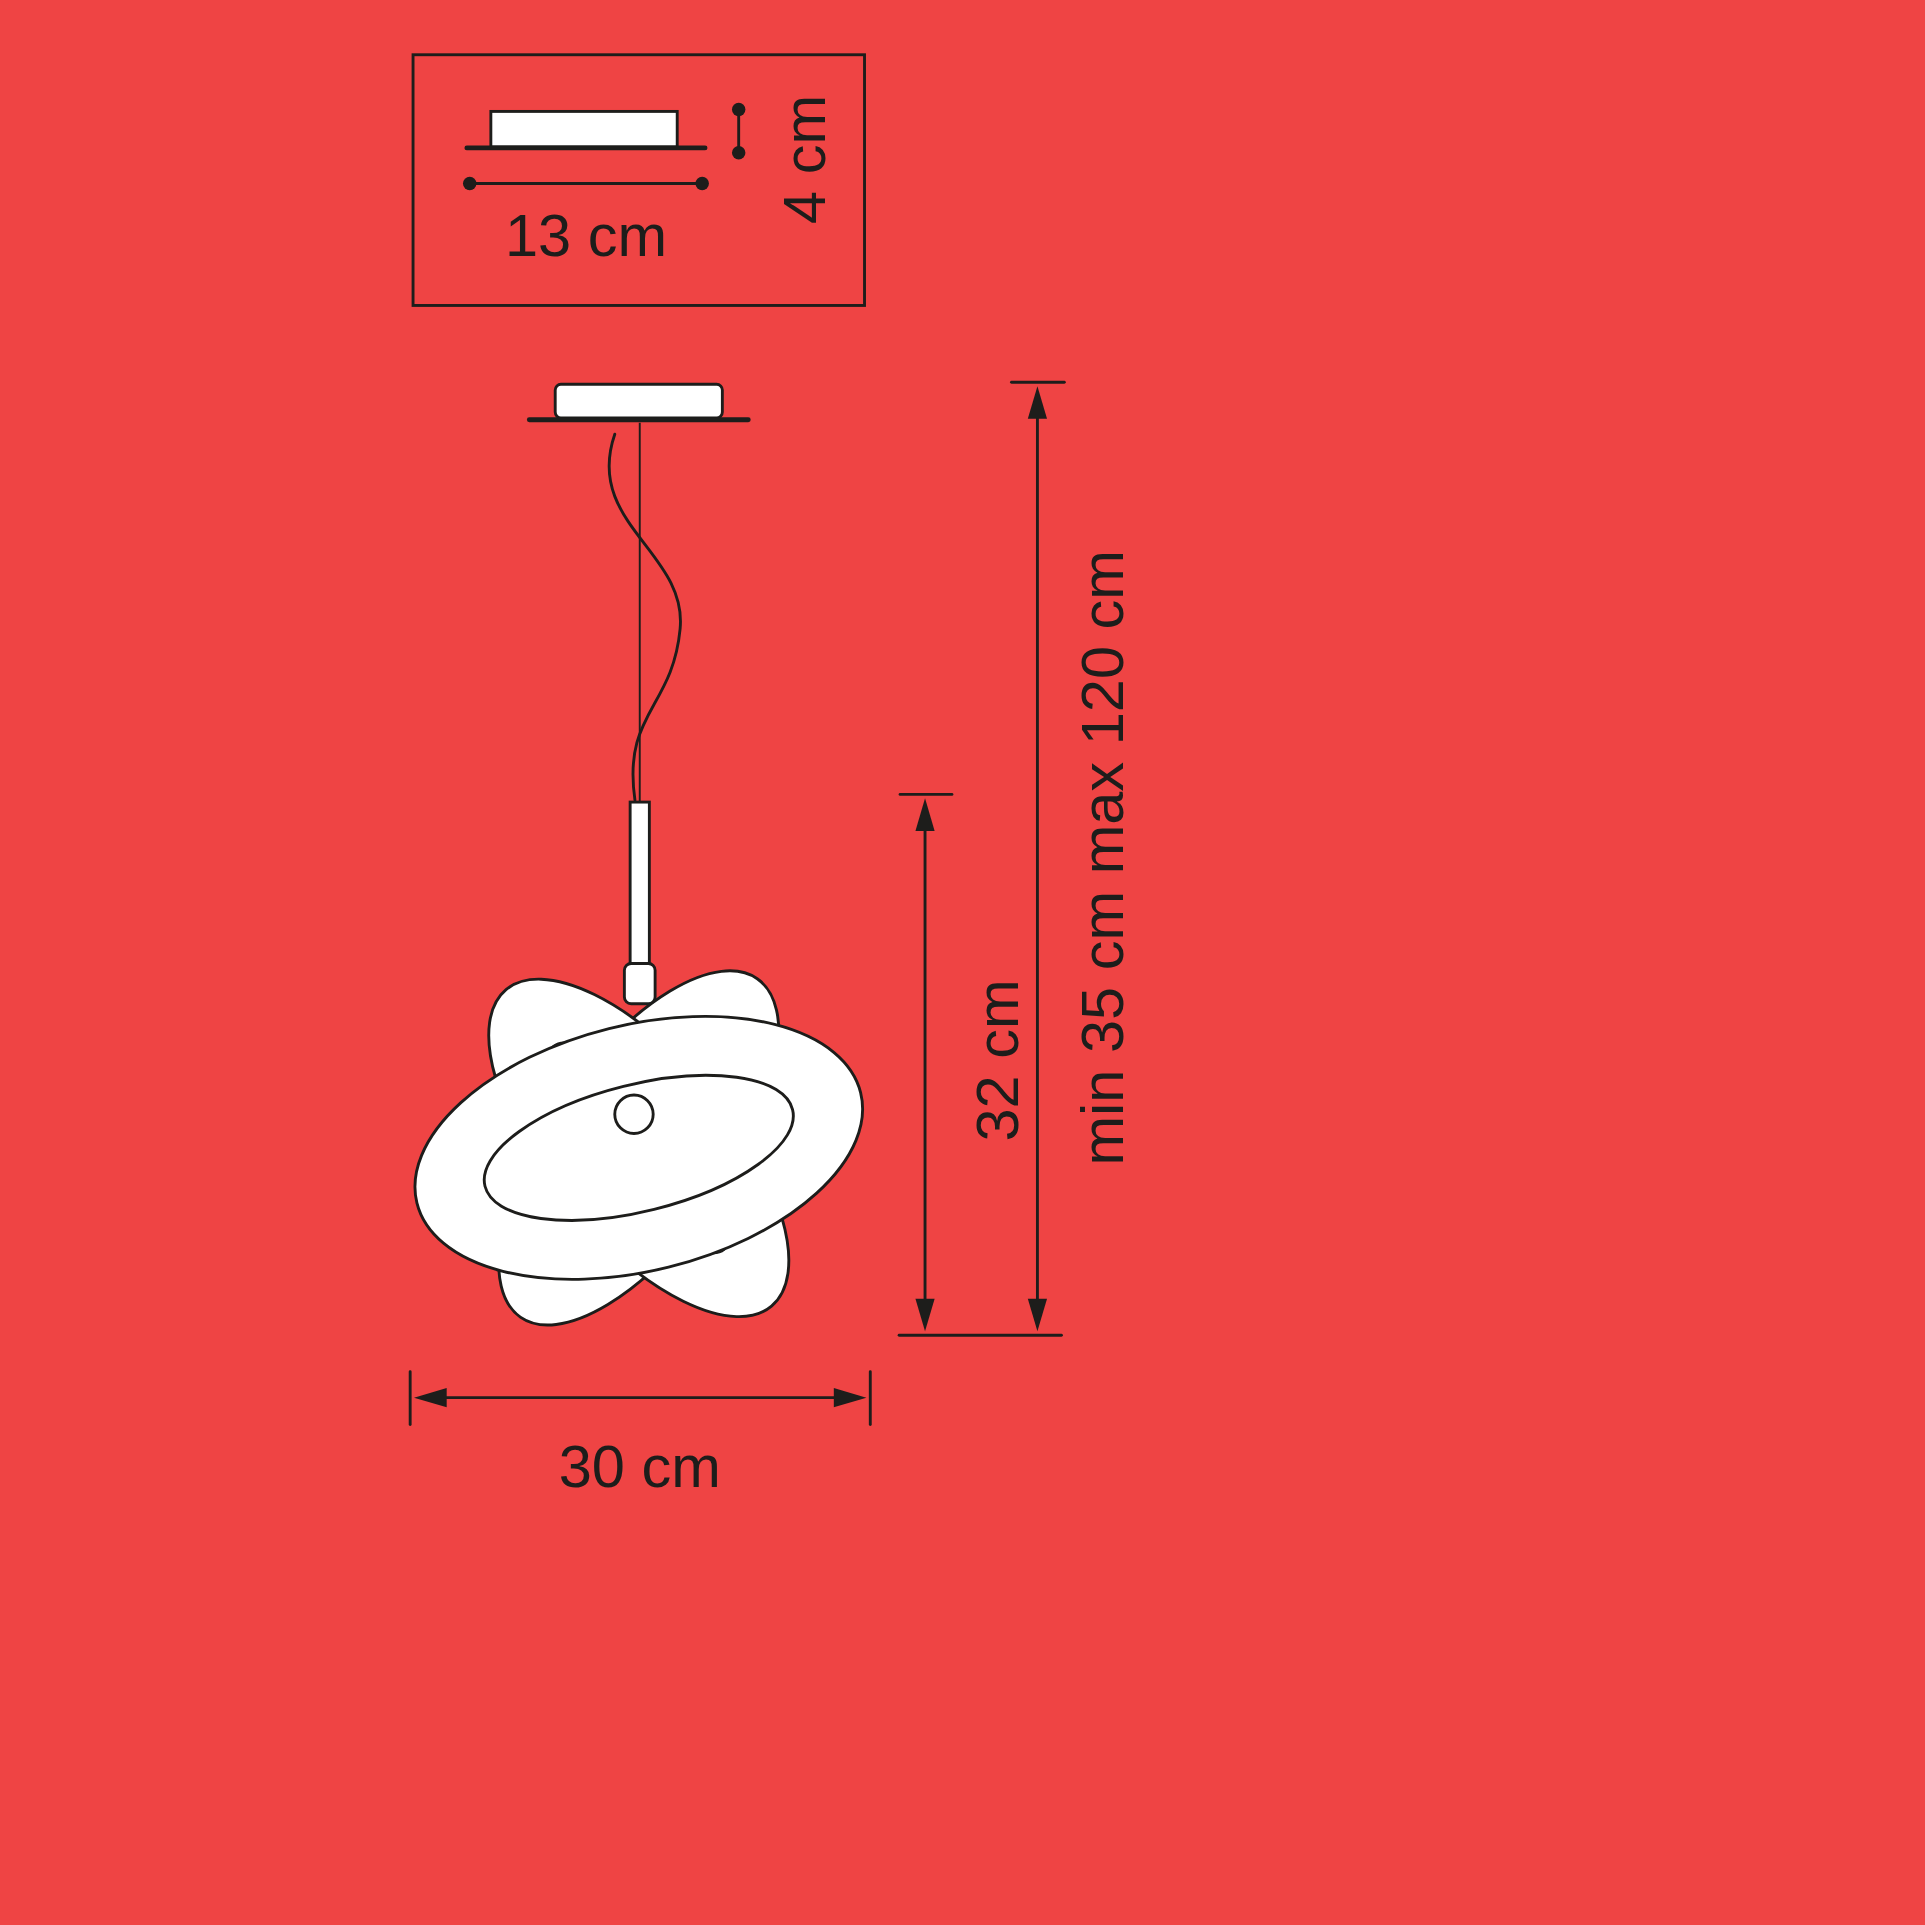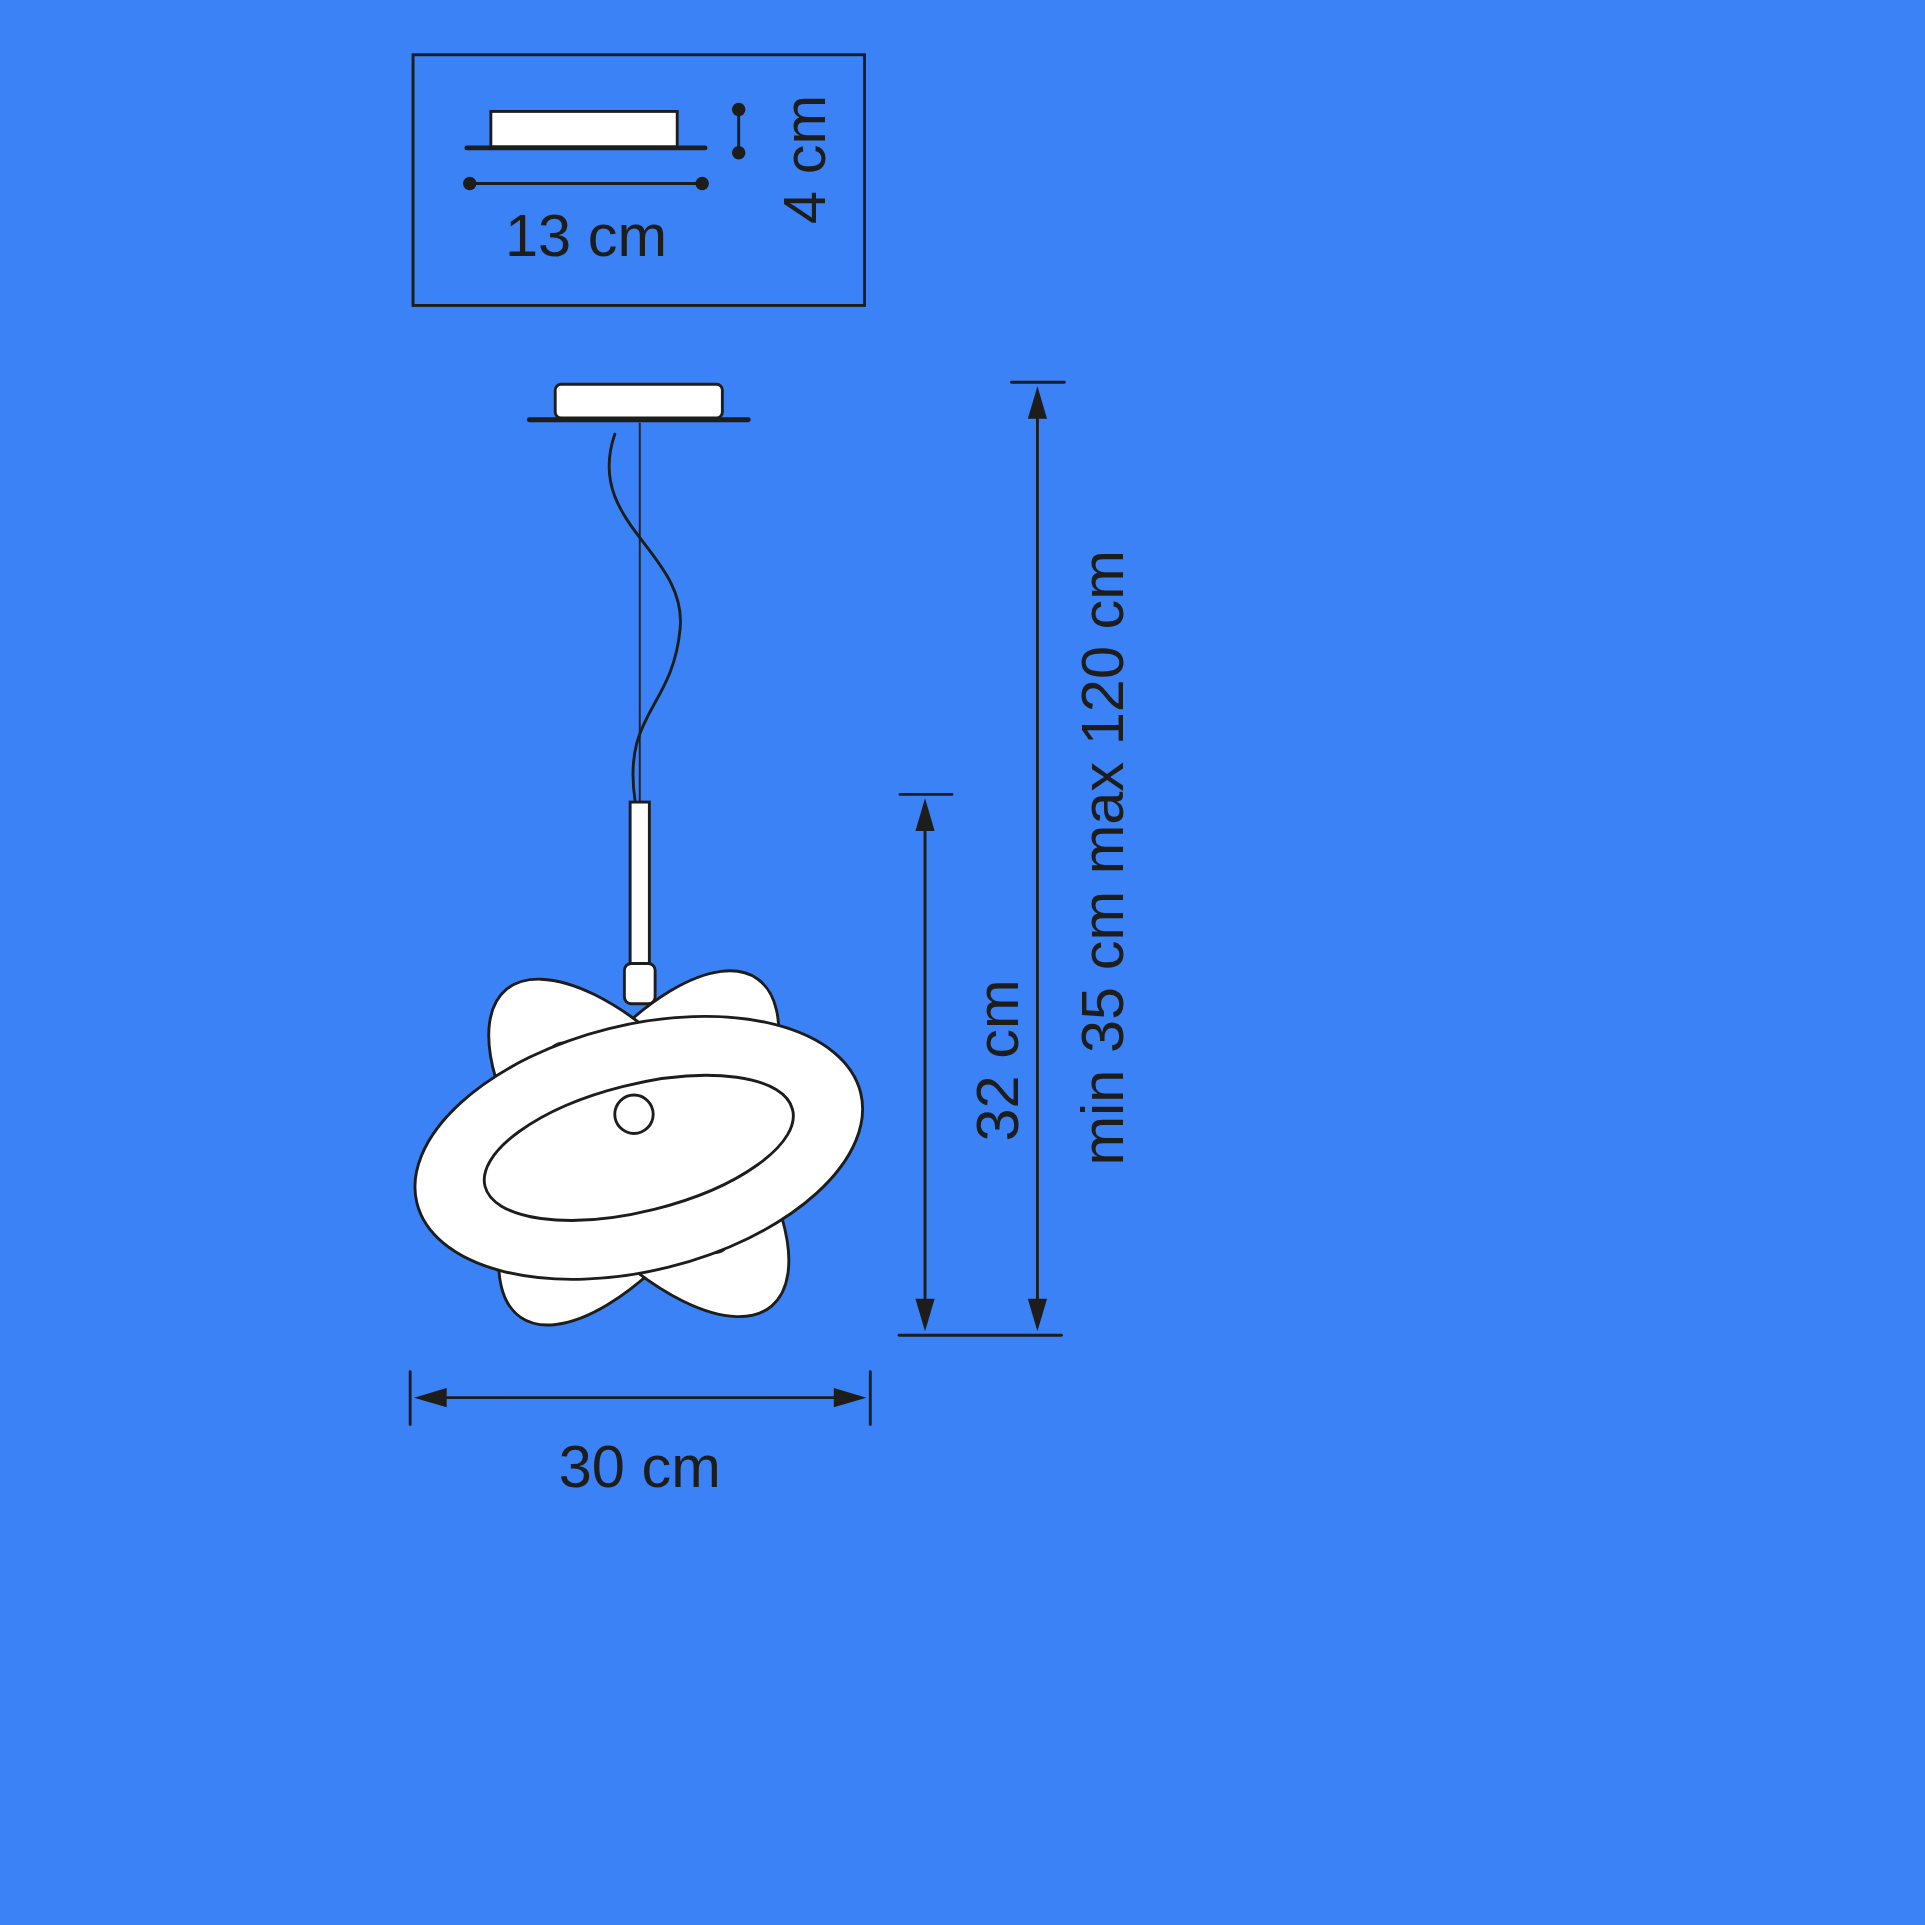--- a/index.html
+++ b/index.html
@@ -3,21 +3,21 @@
 <meta charset="utf-8">
 <style>
   html, body {
     margin: 0;
     padding: 0;
     background: #ffffff;
   }
   .stage {
     width: 1925px;
     height: 1925px;
-    background: #3b82f6;
+    background: #ef4444;
     position: relative;
   }
   svg {
     display: block;
     width: 1925px;
     height: 1925px;
   }
   .line {
     stroke: #1d1d1b;
     stroke-width: 3;

